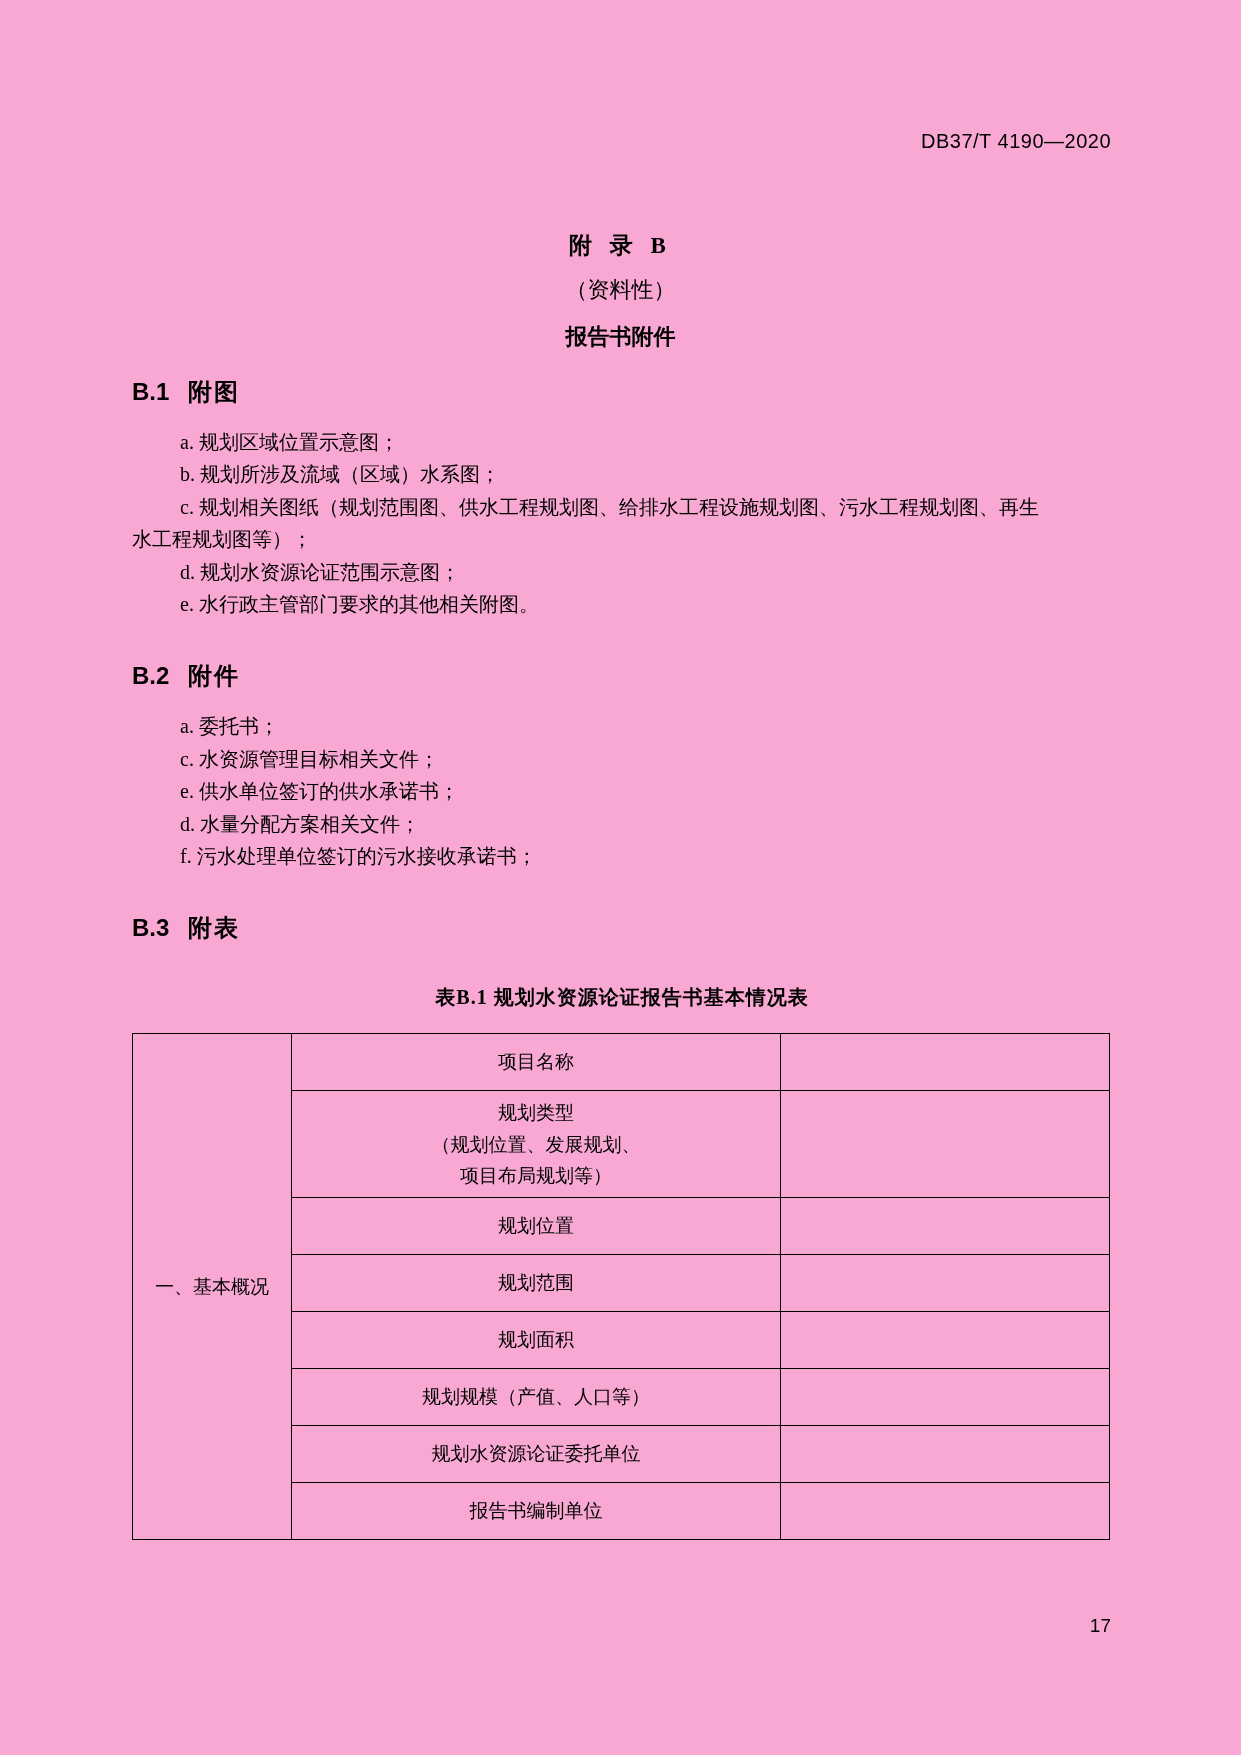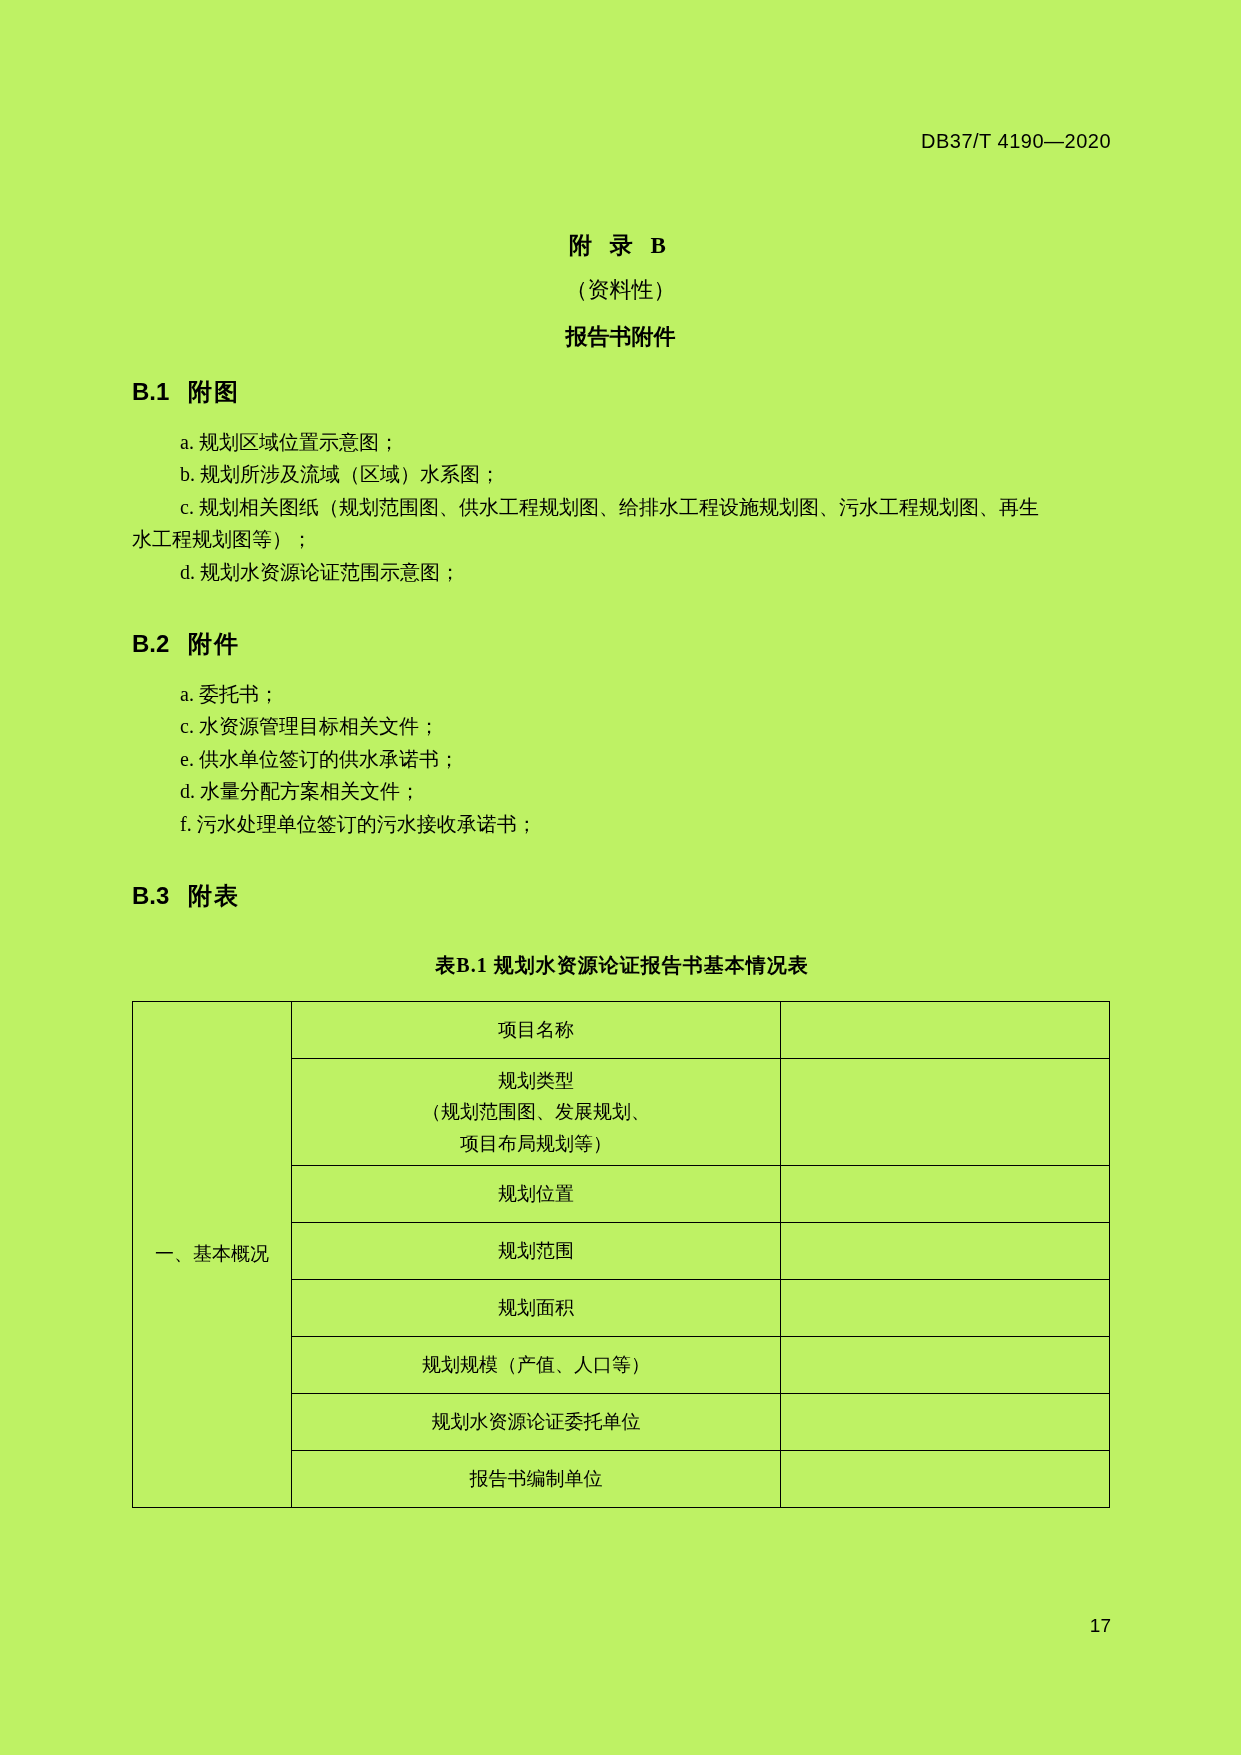--- a/index.html
+++ b/index.html
@@ -4,21 +4,21 @@
 <style>
   html, body {
     margin: 0;
     padding: 0;
     background: #ffffff;
   }
   .page {
     position: relative;
     width: 1241px;
     height: 1755px;
-    background: #bef264;
+    background: #f9a8d4;
     font-family: "Liberation Serif", "DejaVu Serif", serif;
     color: #000000;
     box-sizing: border-box;
   }
   .header {
     position: absolute;
     top: 130px;
     right: 130px;
     font-family: "Liberation Sans", sans-serif;
     font-size: 20px;
@@ -136,20 +136,21 @@
 
     <div class="section-head">
       <span class="num">B.1</span><span class="label">附图</span>
     </div>
     <ul class="list">
       <li>a. 规划区域位置示意图；</li>
       <li>b. 规划所涉及流域（区域）水系图；</li>
       <li>c. 规划相关图纸（规划范围图、供水工程规划图、给排水工程设施规划图、污水工程规划图、再生</li>
       <li style="text-indent:0">水工程规划图等）；</li>
       <li>d. 规划水资源论证范围示意图；</li>
+      <li>e. 水行政主管部门要求的其他相关附图。</li>
     </ul>
 
     <div class="section-head" style="margin-top:40px">
       <span class="num">B.2</span><span class="label">附件</span>
     </div>
     <ul class="list">
       <li>a. 委托书；</li>
       <li>c. 水资源管理目标相关文件；</li>
       <li>e. 供水单位签订的供水承诺书；</li>
       <li>d. 水量分配方案相关文件；</li>
@@ -165,21 +166,21 @@
     <table class="basic">
       <tbody>
         <tr>
           <td class="rowhead" rowspan="8">一、基本概况</td>
           <td class="item">项目名称</td>
           <td class="value"></td>
         </tr>
         <tr>
           <td class="item multiline">
             <div>规划类型</div>
-            <div>（规划范围图、发展规划、</div>
+            <div>（规划位置、发展规划、</div>
             <div>项目布局规划等）</div>
           </td>
           <td class="value"></td>
         </tr>
         <tr>
           <td class="item">规划位置</td>
           <td class="value"></td>
         </tr>
         <tr>
           <td class="item">规划范围</td>

